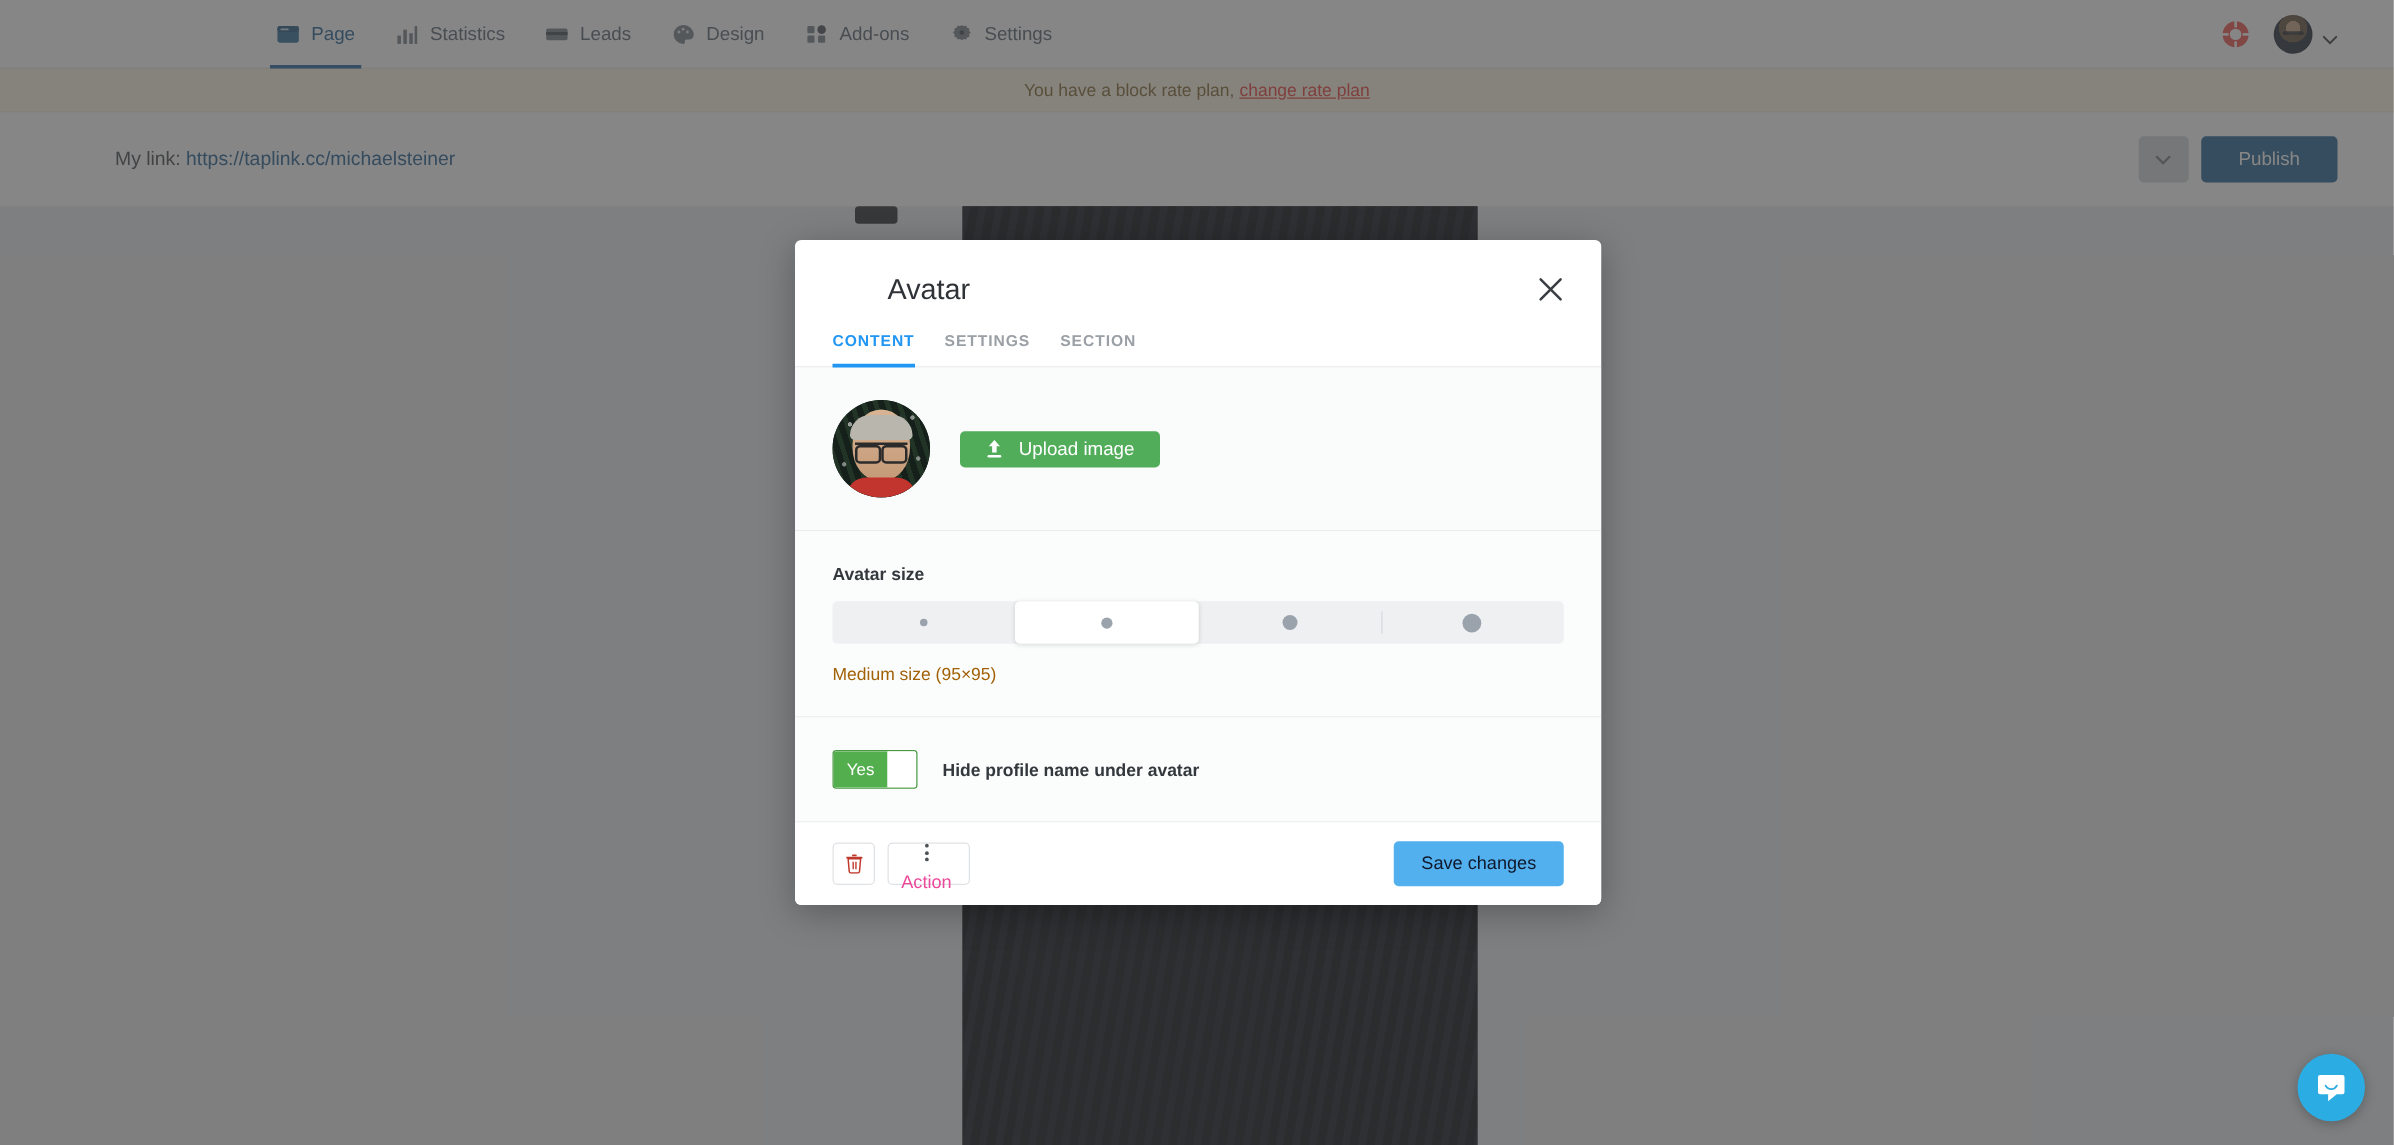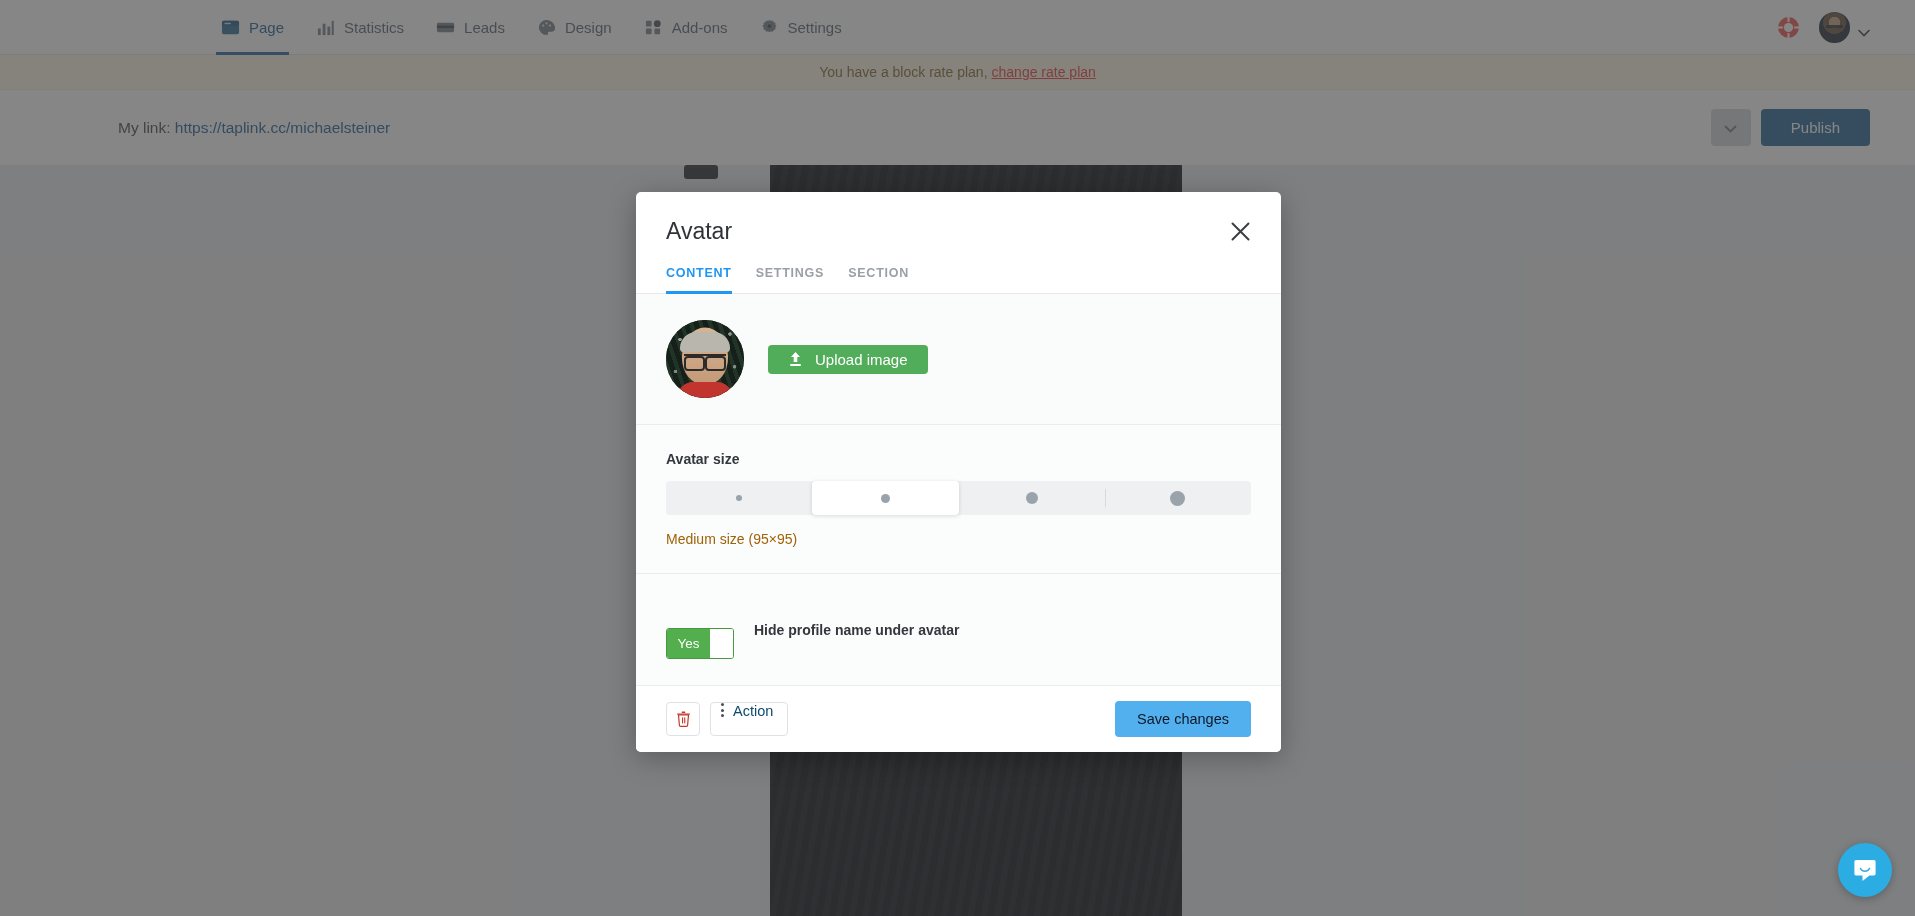--- a/index.html
+++ b/index.html
@@ -62,21 +62,21 @@
     display: flex; align-items: center; justify-content: center;
     font-size: 14px; color: #8a6d3b;
   }
   .banner a { color: #ef4444; margin-left: 4px; }
 
   
   .linkbar {
     position: absolute; top: 90px; left: 0; right: 0; height: 75px;
     background: #ffffff;
     display: flex; align-items: center;
-    padding: 0 45px 0 118px;
+    padding: 0 45px 0 92px;
   }
   .linkbar-text { font-size: 15.5px; color: #4a4f55; }
   .linkbar-text a { color: #2a6496; text-decoration: none; }
   .linkbar-actions { margin-left: auto; display: flex; align-items: center; gap: 10px; }
   .btn-caret {
     width: 40px; height: 37px; border-radius: 4px;
     background: #d4d7da; display:flex; align-items:center; justify-content:center;
     cursor:pointer;
   }
   .btn-publish {
@@ -160,21 +160,21 @@
 
   
   #modal {
     position: absolute; z-index: 30;
     left: 636px; top: 192px; width: 645px;
     background: #ffffff;
     border-radius: 5px;
     box-shadow: 0 6px 28px rgba(0,0,0,.28);
     overflow: hidden;
   }
-  .modal-head { padding: 26px 30px 0 30px; position: relative; }
+  .modal-head { padding: 26px 30px 0 30px; position: relative; margin-left: 44px; }
   .modal-title { font-size: 23px; color: #2f3236; font-weight: normal; }
   .modal-close {
     position: absolute; right: 24px; top: 22px;
     width: 34px; height: 34px; display:flex; align-items:center; justify-content:center;
     cursor: pointer;
   }
   .modal-close svg { width: 21px; height: 21px; display: block; }
 
   .modal-tabs {
     display: flex; gap: 0; padding: 0 30px;
@@ -271,42 +271,42 @@
   .size-seg:nth-child(3) .dot { width: 12px; height: 12px; }
   .size-seg:nth-child(4) .dot { width: 15px; height: 15px; }
   .size-seg:nth-child(4)::before {
     content:""; position:absolute; left:0; top:8px; bottom:8px; width:1px; background:#d6dade;
   }
   .size-caption { font-size: 14px; color: #a16207; margin-top: 16px; }
 
   .toggle-row { display:flex; align-items:center; gap: 20px; }
   .toggle {
     width: 68px; height: 31px; border-radius: 3px; overflow: hidden;
-    display: flex; cursor: pointer; border: 1px solid #46993f; margin-top: 28px;
+    display: flex; cursor: pointer; border: 1px solid #46993f;
   }
   .toggle .on {
     flex: 1; background: #53af4e; color: #ffffff; font-size: 13.5px;
     display:flex; align-items:center; justify-content:center;
   }
   .toggle .knob { width: 23px; background: #ffffff; }
   .toggle-label { font-size: 14px; font-weight: bold; color: #33383d; }
 
   .modal-foot {
     padding: 15px 30px; display: flex; align-items: center; background: #ffffff;
   }
   .foot-left { display: flex; align-items: center; gap: 10px; }
   .btn-trash {
     width: 34px; height: 34px; border: 1px solid #dfe2e5; border-radius: 4px;
     background: #fff; display:flex; align-items:center; justify-content:center; cursor:pointer;
   }
   .btn-trash svg { width: 15px; height: 16px; display:block; }
   .btn-action {
     height: 34px; padding: 0 14px 0 10px; border: 1px solid #dfe2e5; border-radius: 4px;
-    background: #fff; font-size: 14.5px; color: #0c4a6e;
-    display: flex; gap: 9px; cursor: pointer;
+    background: #fff; font-size: 14.5px; color: #ec4899;
+    display: flex; align-items: center; gap: 9px; cursor: pointer; flex-direction: column;
   }
   .kebab { display:flex; flex-direction:column; gap:2.5px; }
   .kebab i { width:3px; height:3px; border-radius:50%; background:#4c5156; display:block; }
   .btn-save {
     margin-left: auto; height: 36px; padding: 0 22px; border-radius: 4px;
     background: #53b0ee; color: #0f172a; font-size: 14.5px; border: none;
     display: flex; align-items: center; justify-content: center; cursor: pointer;
   }
 </style>
 </head>

